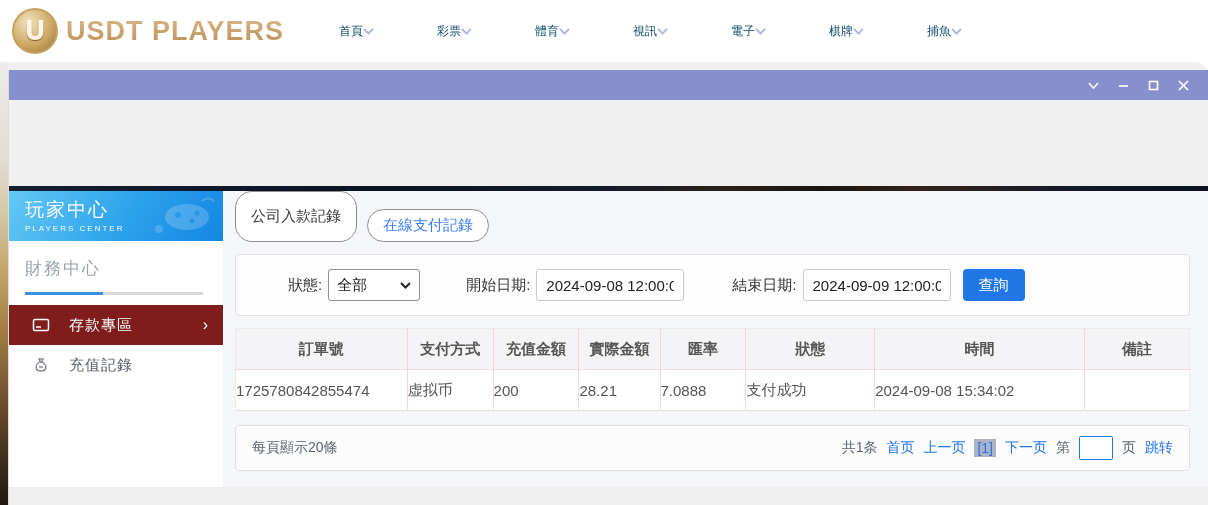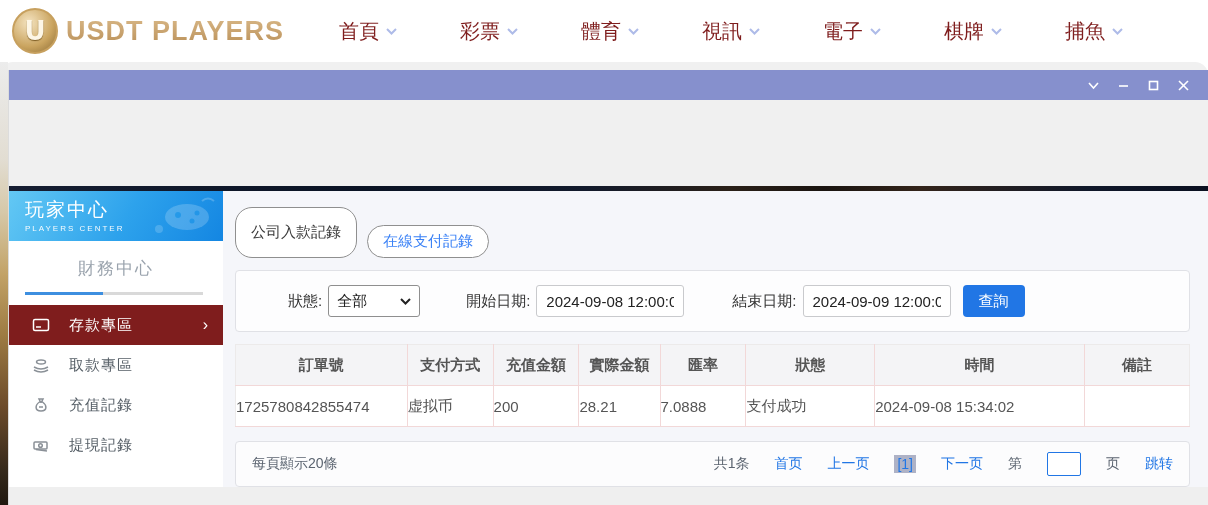--- a/index.html
+++ b/index.html
@@ -5,21 +5,21 @@
   * { margin:0; padding:0; box-sizing:border-box; }
   html,body { width:1208px; height:505px; font-family:"Liberation Sans","DejaVu Sans",sans-serif; background:#ffffff; overflow:hidden; }
 
   
   .topnav { position:absolute; left:0; top:0; width:1208px; height:62px; background:#ffffff; display:flex; align-items:center; z-index:5; }
   .logo { display:flex; align-items:center; margin-left:12px; }
   .logo-badge { width:46px; height:46px; border-radius:50%; border:2px solid #c7a05e; background:radial-gradient(circle at 35% 30%, #f4e3c0, #caa45f 60%, #8a6a33); display:flex; align-items:center; justify-content:center; position:relative; }
   .logo-badge .u { font-size:26px; font-weight:bold; color:#fdf6e6; text-shadow:0 1px 1px #7a5a20; font-family:"DejaVu Sans",sans-serif; }
   .logo-text { margin-left:8px; font-size:27px; font-weight:bold; letter-spacing:1px; background:linear-gradient(180deg,#d9b887,#b98f58); -webkit-background-clip:text; background-clip:text; color:transparent; }
   .nav-items { display:flex; margin-left:55px; }
-  .nav-item { display:flex; align-items:center; gap:7px; margin-right:63px; font-size:20px; color:#7f1d1d; cursor:pointer; white-space:nowrap; }
+  .nav-item { display:flex; align-items:center; margin-right:63px; font-size:12px; color:#0c4a6e; cursor:pointer; white-space:nowrap; }
   .chev { width:11px; height:7px; }
   .chev polyline { fill:none; stroke:#aebbe8; stroke-width:2; }
 
   
   .stage { position:absolute; left:0; top:62px; width:1208px; height:443px; background:#f0f0f0;border-radius:13px; }
   .left-strip { position:absolute; left:0; top:0; width:8px; height:443px;
      background:linear-gradient(180deg,#ececec 0%,#e2ddd2 22%,#d6c8a8 34%,#c2a266 48%,#9c7a42 62%,#6b4a2a 78%,#362a1c 92%,#201810 100%); }
 
   .window { position:absolute; left:8px; top:8px; width:1200px; height:435px; background:#efefef; border-left:1px solid #dcdcdc; }
   .titlebar { height:30px; background:#8690cd; display:flex; align-items:center; justify-content:flex-end; padding-right:10px; }
@@ -32,57 +32,57 @@
   
   .content { display:flex; height:296px; background:#f5f6fa; }
 
   
   .sidebar { width:214px; background:#ffffff; flex:none; position:relative; }
   .sb-header { height:50px; background:linear-gradient(120deg,#63c8f4 0%,#2da2ec 55%,#1486e2 100%); color:#fff; padding:6px 0 0 16px; position:relative; overflow:hidden; }
   .sb-title { font-size:19px; letter-spacing:2px; }
   .sb-sub { font-size:8px; letter-spacing:2px; margin-top:1px; opacity:.95; }
   .sb-deco { position:absolute; right:6px; top:4px; opacity:.35; }
   .sb-section { padding:16px 16px 0 16px; }
-  .sb-section-label { font-size:17px; color:#9aa3ad; letter-spacing:2px;text-align:center; }
+  .sb-section-label { font-size:17px; color:#9aa3ad; letter-spacing:2px; }
   .sb-underline { margin-top:12px; height:3px; display:flex; }
   .sb-underline .blue { width:78px; background:#3d8fe0; }
   .sb-underline .grayl { width:100px; background:#d9d9d9; }
   .sb-items { margin-top:10px; }
   .sb-item { height:40px; display:flex; align-items:center; padding:0 14px 0 22px; cursor:pointer; color:#555e66; font-size:15px; letter-spacing:1px; }
   .sb-item .ic { width:20px; height:20px; margin-right:18px; display:flex; align-items:center; justify-content:center; }
   .sb-item .ic svg { width:18px; height:18px; }
   .sb-item .ic svg * { stroke:#8a9097; fill:none; stroke-width:1.5; }
   .sb-item.active { background:#7f1d1d; color:#ffffff; }
   .sb-item.active .ic svg * { stroke:#ffffff; }
   .sb-item .arrow { margin-left:auto; font-size:16px; color:#fff; display:none; }
   .sb-item.active .arrow { display:block; }
 
   
-  .main { flex:1; padding:16px 18px 0 12px; overflow:hidden; }
+  .main { flex:1; padding:0 18px 0 12px; overflow:hidden; }
   .tabs { display:flex; gap:10px; }
   .pill { border:1px solid #8f8f8f; border-radius:17px; background:#fff; padding:6px 15px; font-size:15px; color:#3a3a3a; cursor:pointer; white-space:nowrap; }
   .pill.red { color:#3b82f6;margin-top:18px; }
 
   .filterbox { margin-top:12px; border:1px solid #e0e1e6; border-radius:4px; background:#fdfdfe; padding:14px 16px; display:flex; align-items:center; }
   .flabel { font-size:15px; color:#333; margin-right:6px; white-space:nowrap;margin-left:36px; }
   .select-box { border:1px solid #8f8f8f; border-radius:3px; background:#fff; height:32px; width:92px; display:flex; align-items:center; justify-content:space-between; padding:0 8px; margin-right:10px; cursor:pointer; }
   .select-box .val { font-size:15px; color:#222; }
   .select-box svg { width:11px; height:7px; }
   .select-box svg polyline { fill:none; stroke:#222; stroke-width:2; }
   .dateinput { border:1px solid #c9cacd; border-radius:3px; height:32px; width:148px; padding:0 9px; font-size:15px; color:#222; margin-right:12px; font-family:"Liberation Sans","DejaVu Sans",sans-serif; }
   .btn-query { background:#2176e5; color:#fff; border:none; border-radius:4px; height:32px; padding:0 16px; font-size:15px; cursor:pointer; font-family:inherit; }
 
   table.grid { margin-top:12px; width:100%; border-collapse:collapse; table-layout:fixed; background:#fff; border:1px solid #eceaea; }
   table.grid th { background:#f4f4f6; font-weight:bold; }
   table.grid th, table.grid td { height:41px; font-size:15px; color:#555; border-left:1px solid #f2d8d8; border-bottom:1px solid #f2d8d8; white-space:nowrap; overflow:hidden; }
   table.grid th:first-child, table.grid td:first-child { border-left:none; }
 
   .pagebox { margin-top:14px; border:1px solid #e0e1e6; border-radius:4px; background:#fcfcfd; height:46px; display:flex; align-items:center; justify-content:space-between; padding:0 16px; }
   .psize { font-size:14px; color:#5b6470; }
-  .pager { display:flex; align-items:center; gap:25px; font-size:14px; color:#5b6470; }
+  .pager { display:flex; align-items:center; gap:9px; font-size:14px; color:#5b6470; }
   .plink { color:#2176e5; cursor:pointer; text-decoration:none; white-space:nowrap; }
   .pcur { color:#2176e5; background:#aeb2c6; padding:1px 3px; cursor:default; }
   .jump-input { width:34px; height:24px; border:1px solid #2176e5; border-radius:2px; font-size:13px; text-align:center; }
 
   .bottom-gray { height:18px; background:#efefef; }
 </style>
 </head>
 <body>
 
 <div class="topnav">
@@ -201,46 +201,26 @@
                   <rect x="1.5" y="3.5" width="15" height="11" rx="1.5"></rect>
                   <line x1="4" y1="11" x2="9" y2="11"></line>
                 </svg>
             </span>
             <span>存款專區</span>
             <span class="arrow">›</span>
           </div>
           <div class="sb-item">
             <span class="ic">
               <svg viewBox="0 0 18 18">
-                  <ellipse cx="9" cy="6" rx="4.5" ry="2"></ellipse>
-                  <path d="M2 11 q7 4 14 0"></path>
-                  <path d="M2 14 q7 4 14 0"></path>
-                </svg>
-            </span>
-            <span>取款專區</span>
-          </div>
-          <div class="sb-item">
-            <span class="ic">
-              <svg viewBox="0 0 18 18">
                   <path d="M7 3 h4 l-1.5 3 h-1z"></path>
                   <path d="M7.5 6 C3 9 2.5 15 9 15 C15.5 15 15 9 10.5 6 Z"></path>
                   <line x1="7" y1="11" x2="11" y2="11"></line>
                 </svg>
             </span>
             <span>充值記錄</span>
-          </div>
-          <div class="sb-item">
-            <span class="ic">
-              <svg viewBox="0 0 18 18">
-                  <rect x="2" y="6" width="13" height="7" rx="1"></rect>
-                  <circle cx="8.5" cy="9.5" r="1.8"></circle>
-                  <path d="M4 13.5 l11 1.5"></path>
-                </svg>
-            </span>
-            <span>提現記錄</span>
           </div>
         </div>
       </div>
 
       <div class="main">
 
         <div class="tabs">
           <button class="pill">公司入款記錄</button>
           <button class="pill red">在線支付記錄</button>
         </div>

